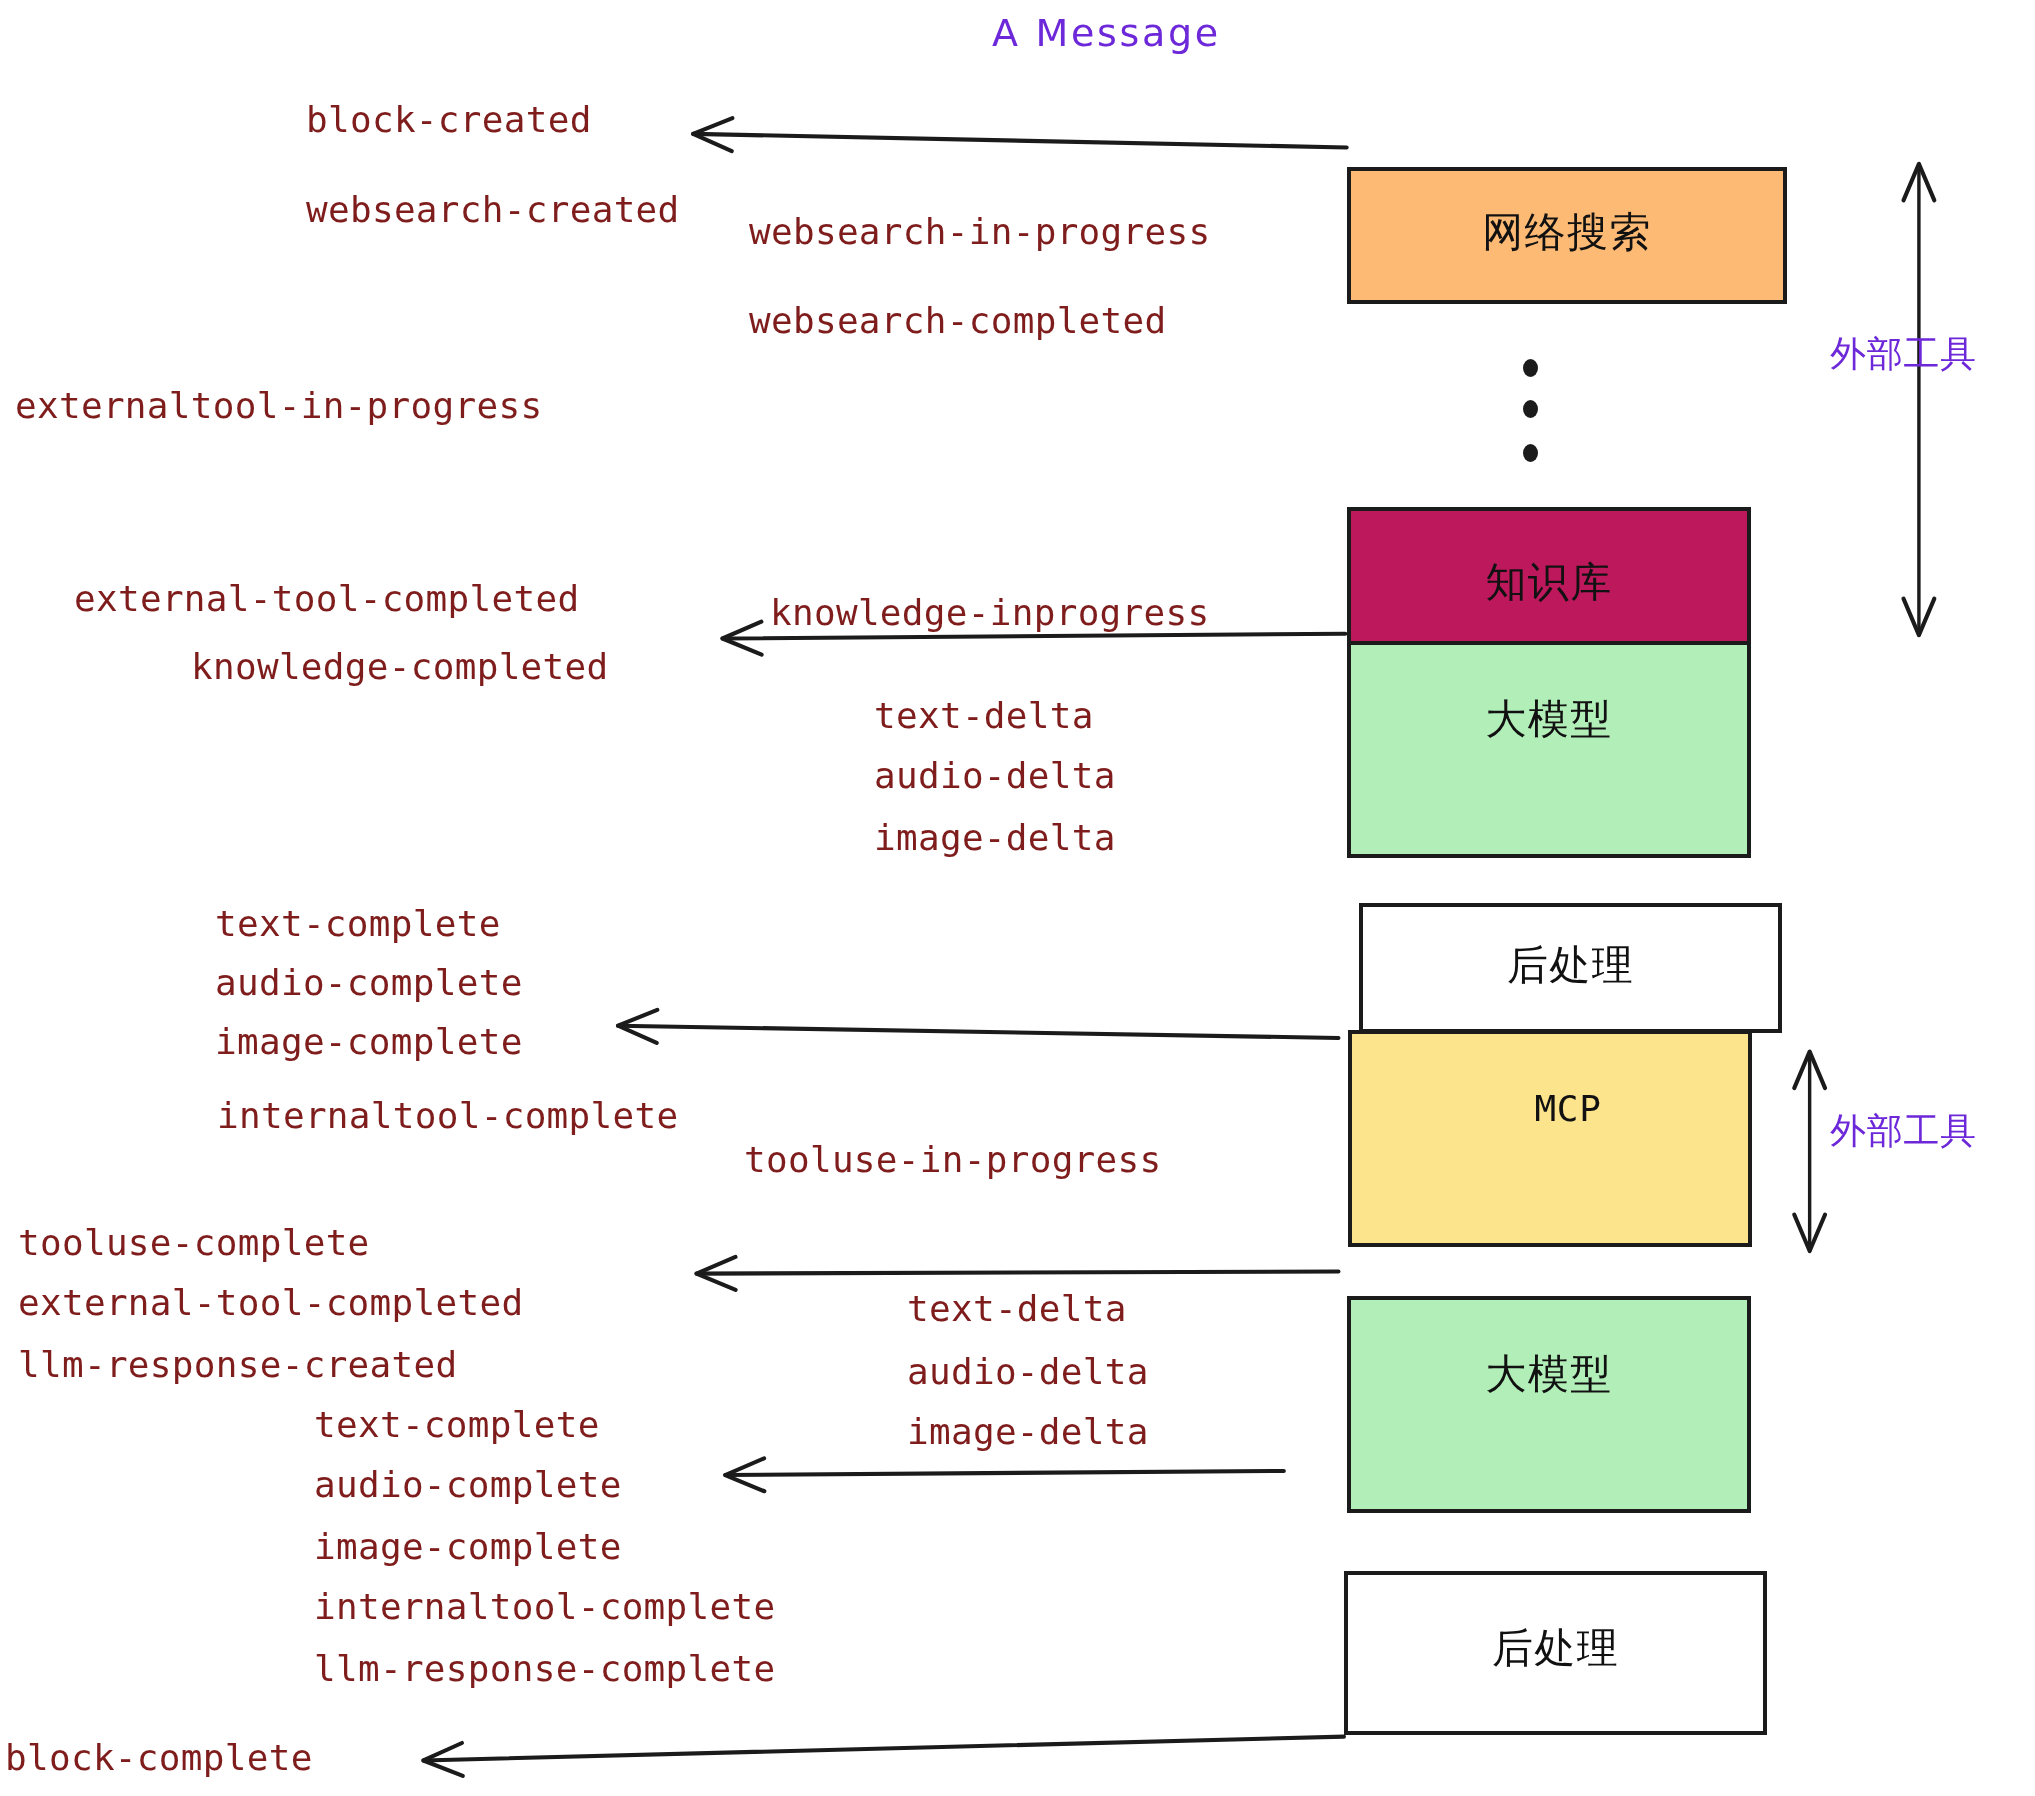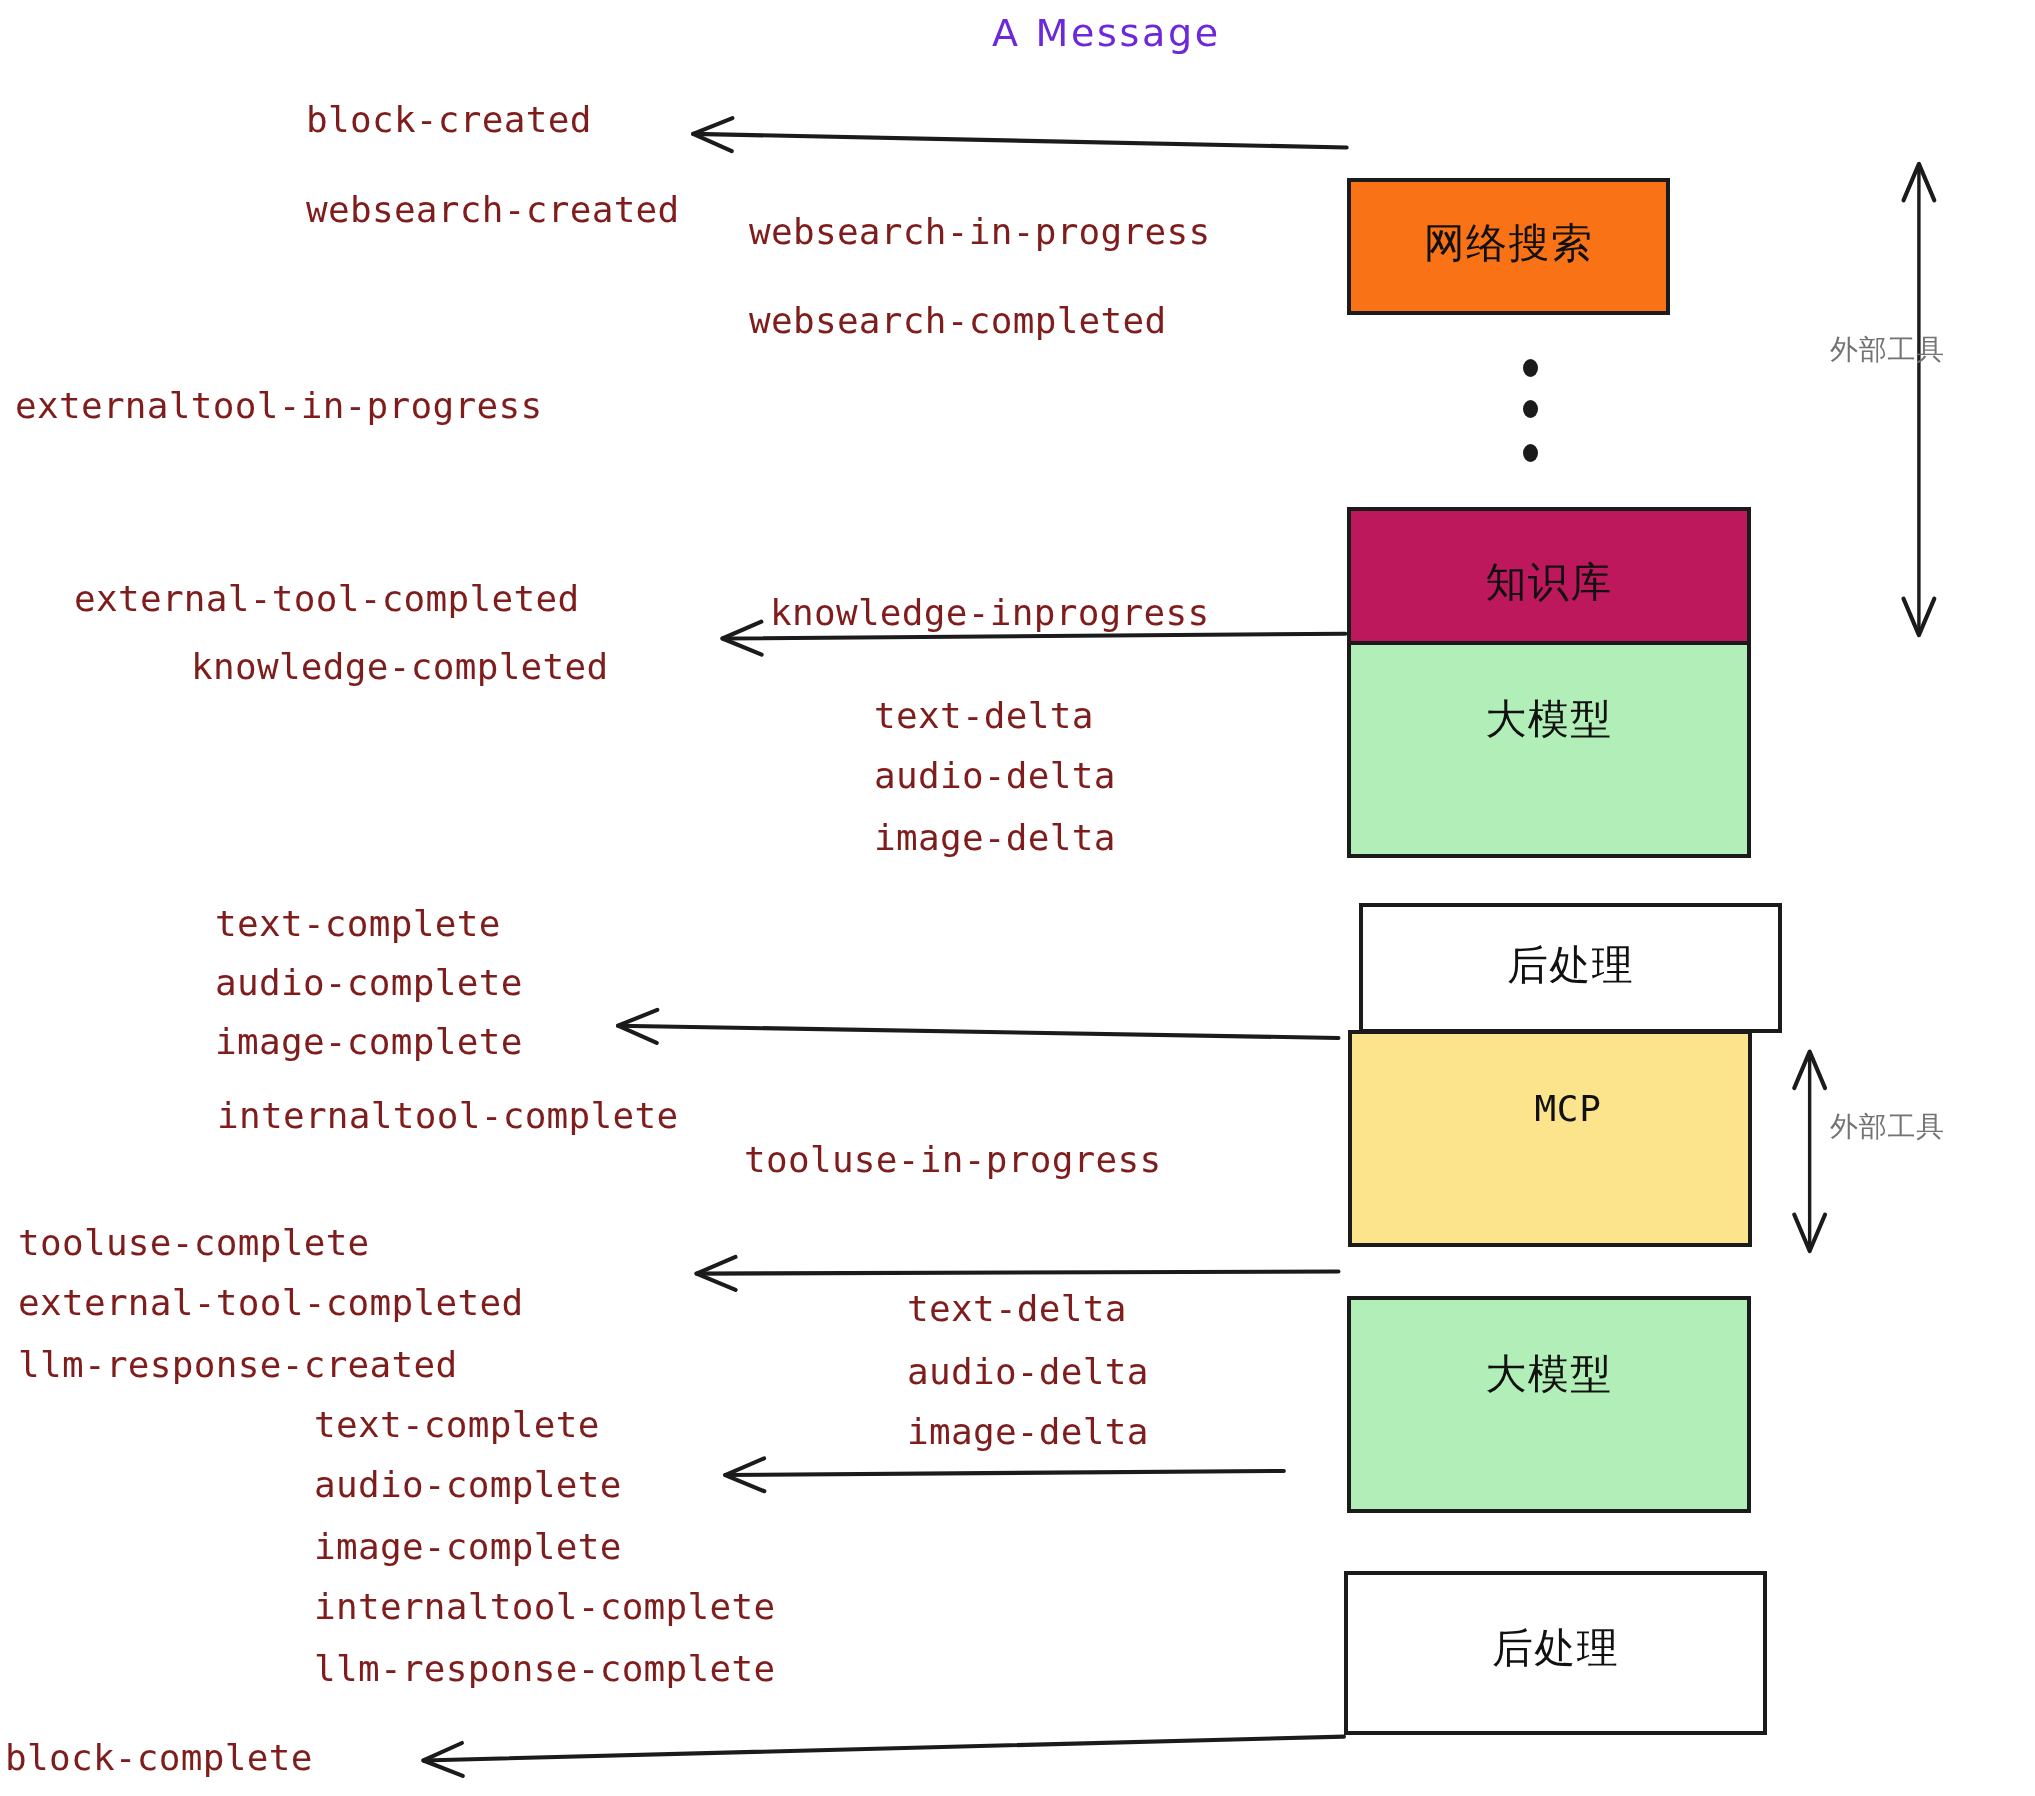--- a/index.html
+++ b/index.html
@@ -55,23 +55,23 @@
     letter-spacing: 0.7px;
   }
   .box.tall .lbl { transform: translateY(-30px); }
   .box.mid .lbl  { transform: translateY(-5.5px); }
   .dots {
     position: absolute;
   }
   .side-label {
     position: absolute;
     white-space: nowrap;
-    color: #737373;
+    color: #6d28d9;
     font-family: "DejaVu Sans", "Liberation Sans", sans-serif;
-    font-size: 28px;
+    font-size: 36px;
     letter-spacing: 0.7px;
     line-height: 1;
   }
   svg.arrows {
     position: absolute;
     left: 0;
     top: 0;
     width: 2035px;
     height: 1796px;
     pointer-events: none;
@@ -101,21 +101,21 @@
         <line x1="2810" y1="240" x2="2810" y2="930" stroke-width="5"></line>
         <path d="M 2832.5862638539015 293.42153765216733 L 2810 240 L 2787.4137361460985 293.42153765216733"></path>
         <path d="M 2787.4137361460985 876.5784623478327 L 2810 930 L 2832.5862638539015 876.5784623478327"></path>
         <line x1="2650" y1="1540" x2="2650" y2="1832" stroke-width="5"></line>
         <path d="M 2672.5862638539015 1593.4215376521674 L 2650 1540 L 2627.4137361460985 1593.4215376521674"></path>
         <path d="M 2627.4137361460985 1778.5784623478326 L 2650 1832 L 2672.5862638539015 1778.5784623478326"></path>
       </g>
   </svg>
 
   <div id="boxes-layer">
-      <div class="box" style="left: 1347px; top: 178px; width: 323px; height: 137px; background: #f97316;">
+      <div class="box" style="left: 1347px; top: 167px; width: 440px; height: 137px; background: #fdba74;">
         <span class="lbl">网络搜索</span>
       </div>
       <div class="box" style="left: 1347px; top: 507px; width: 404px; height: 156px; background: #be185d;">
         <span class="lbl">知识库</span>
       </div>
       <div class="box tall" style="left: 1347px; top: 641px; width: 404px; height: 217px; background: rgb(178, 239, 184);">
         <span class="lbl">大模型</span>
       </div>
       <div class="box" style="left: 1359px; top: 903px; width: 423px; height: 130px; background: rgb(255, 255, 255);">
         <span class="lbl">后处理</span>

